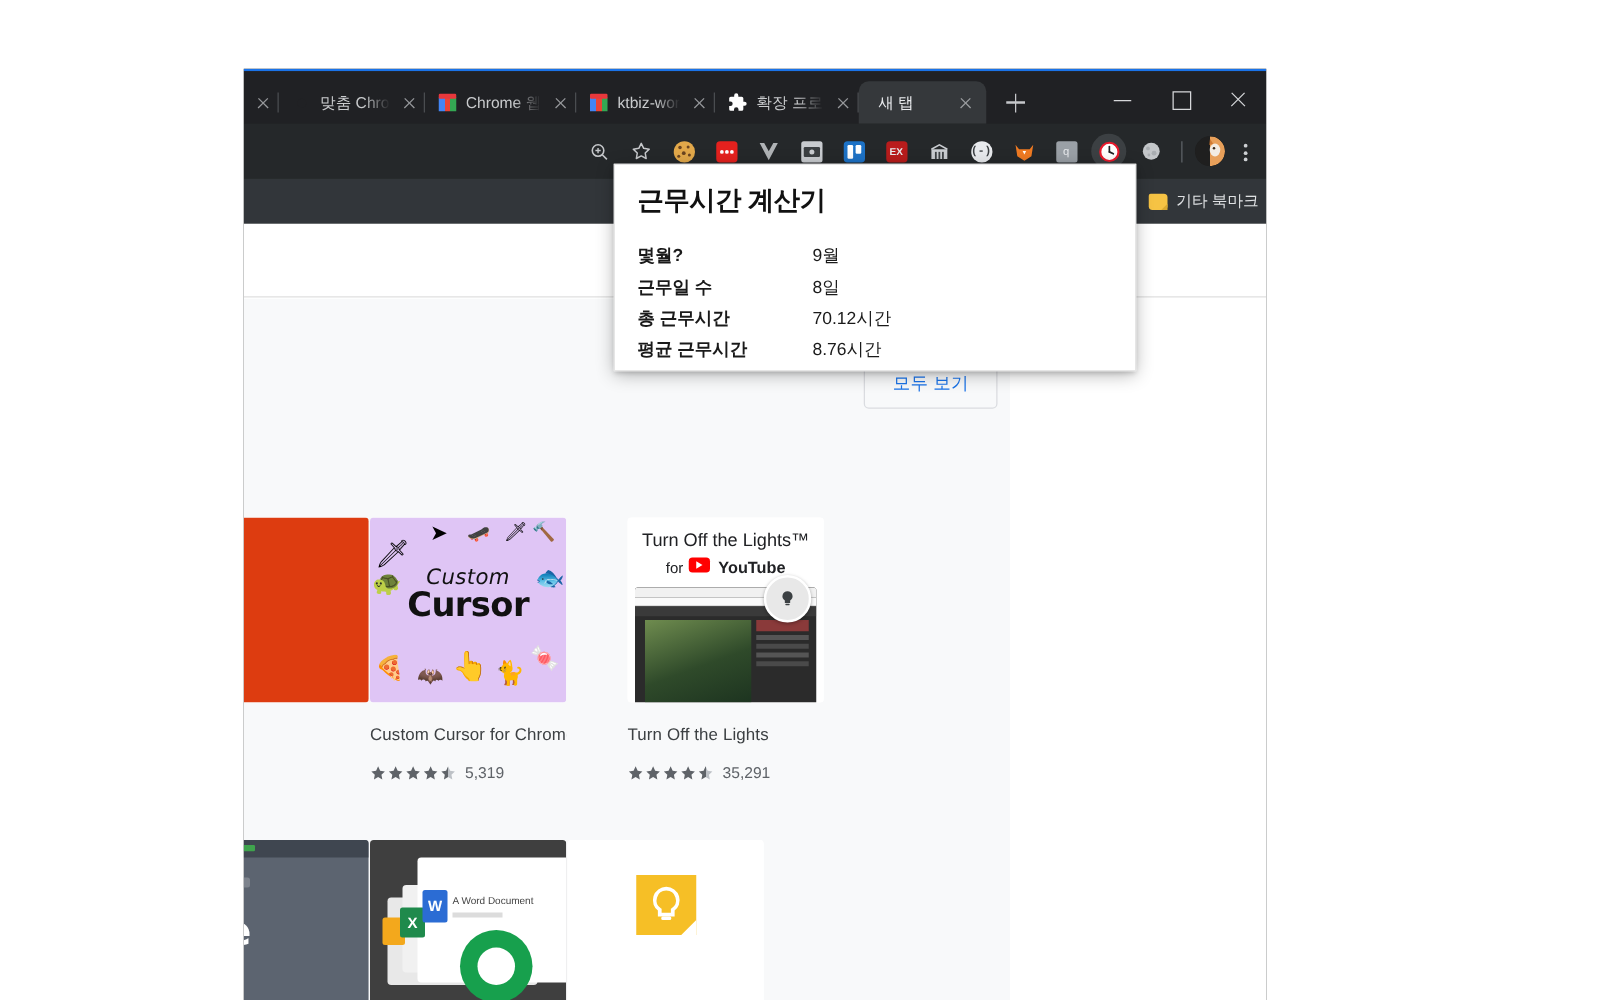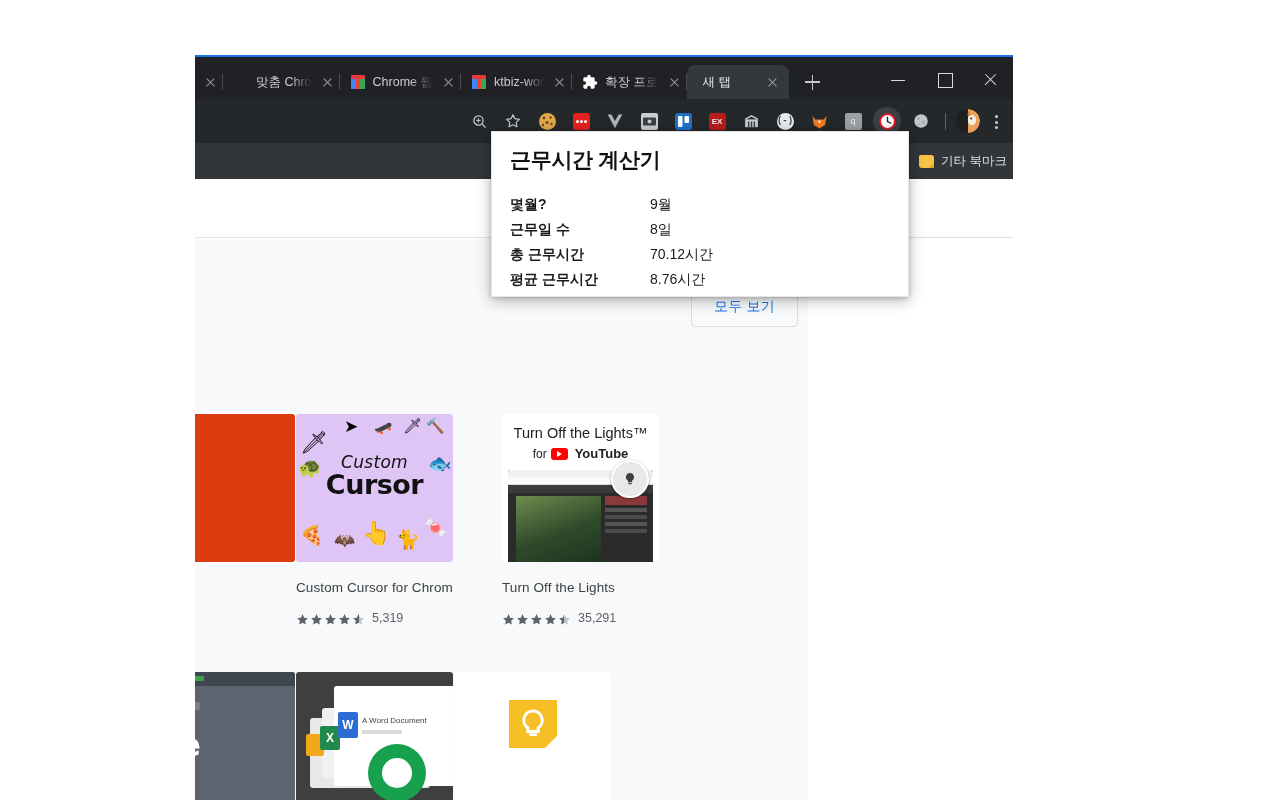--- a/index.html
+++ b/index.html
@@ -177,21 +177,21 @@
   .thumb-cursor .cc-title {
     position:absolute; left:0; right:0; top:38px; text-align:center; color:#111;
     font-family:"DejaVu Sans", sans-serif;
   }
   .thumb-cursor .cc-title .l1 { display:block; font-size:17px; font-style:italic; letter-spacing:.3px; }
   .thumb-cursor .cc-title .l2 { display:block; font-size:27px; font-weight:bold; letter-spacing:-.5px; margin-top:-3px;}
   .em { position:absolute; font-size:15px; line-height:1; }
   .thumb-totl { width:100%; height:100%; background:#fff; position:relative; }
   .totl-h1 { position:absolute; left:0; right:0; top:11px; text-align:center; font-size:14.5px; color:#202124; }
   .totl-h2 { position:absolute; left:0; right:0; top:32px; text-align:center; font-size:12px; color:#202124; display:flex; align-items:center; justify-content:center; gap:4px;}
-  .yt-badge { display:inline-flex; align-items:center; gap:7px; }
+  .yt-badge { display:inline-flex; align-items:flex-start; gap:7px; }
   .yt-play { width:17px;height:12px;background:#f00;border-radius:3px;position:relative;display:inline-block; }
   .yt-play::after{content:"";position:absolute;left:6px;top:3px;border-style:solid;border-width:3px 0 3px 5px;border-color:transparent transparent transparent #fff;}
   .totl-shot { position:absolute; left:6px; right:6px; top:56px; bottom:0; background:#2b2b2b; border-radius:2px 2px 0 0; overflow:hidden;}
   .totl-bulb {
     position:absolute; right:10px; top:46px; width:38px;height:38px;border-radius:50%;
     background:#e8e8e8; border:2px solid #fff; display:flex;align-items:center;justify-content:center;
     box-shadow:0 1px 3px rgba(0,0,0,.35);
   }
   .thumb-site { width:100%;height:100%;background:#5c6470;position:relative;overflow:hidden;}
   .thumb-site .sw { position:absolute; left:-4px; top:54px; font-size:32px; font-weight:bold; color:#fff; font-family:"DejaVu Sans", sans-serif;}

